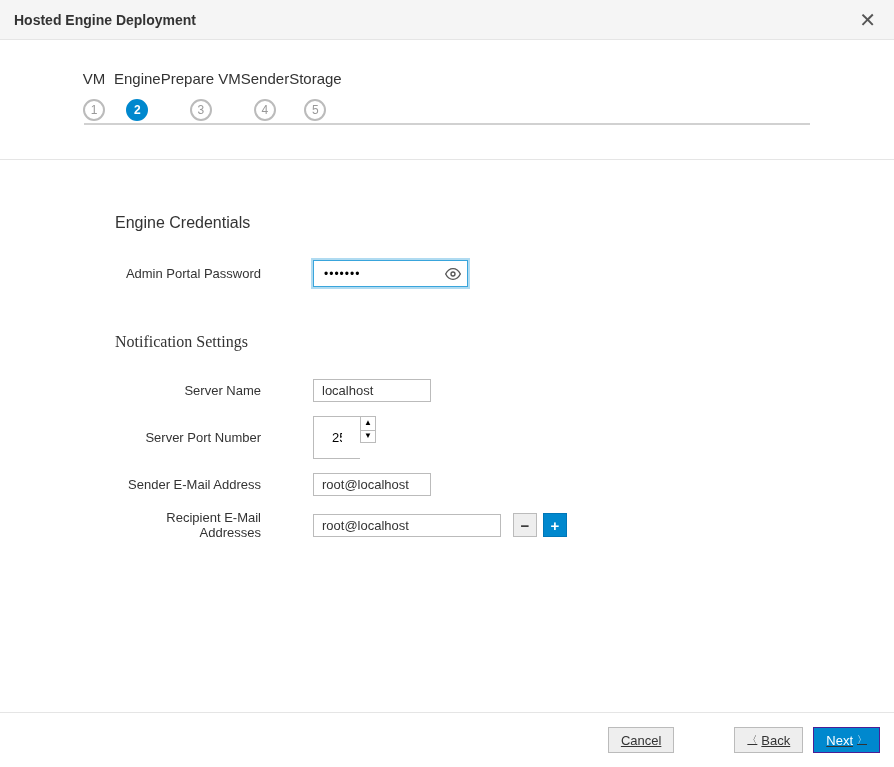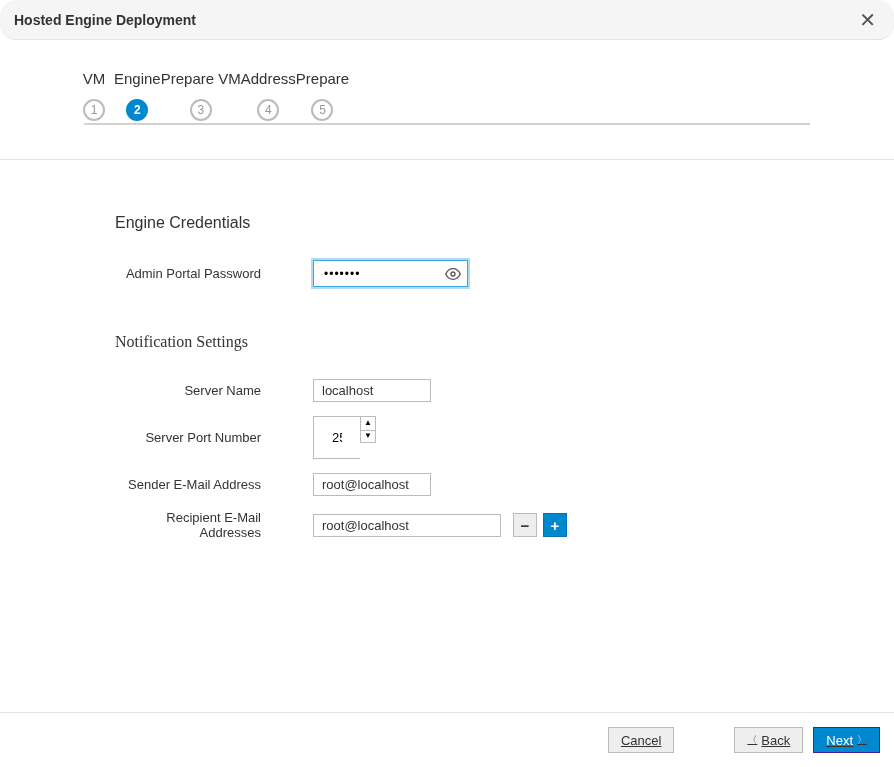--- a/index.html
+++ b/index.html
@@ -1,17 +1,17 @@
 <!DOCTYPE html>
 <html><head>
   <meta charset="utf-8">
   <style>
     * { box-sizing: border-box; margin: 0; padding: 0; }
     body { font-family: "Helvetica Neue", Helvetica, Arial, sans-serif; font-size: 13px; color: #333; background: #fff; width: 894px; height: 767px; position: relative; }
-    .modal-header { height: 40px; background: #f5f5f5; border-bottom: 1px solid #e5e5e5; display: flex; align-items: center; justify-content: space-between; padding: 0 14px; border-radius: 16px; }
+    .modal-header { height: 40px; background: #f5f5f5; border-bottom: 1px solid #e5e5e5; display: flex; align-items: center; justify-content: space-between; padding: 0 14px; }
     .modal-title { font-size: 14px; font-weight: 600; color: #333; }
     .close-btn { background: none; border: none; font-size: 20px; color: #555; cursor: pointer; line-height: 1; padding: 4px; }
     .wizard-steps { display: flex; align-items: flex-start; padding: 30px 74px 0 74px; position: relative; border-bottom: 1px solid #e5e5e5; height: 120px; }
     .wizard-rail { position: absolute; top: 83px; left: 84px; right: 84px; height: 2px; background: #d1d1d1; z-index: 0; }
     .step { display: flex; flex-direction: column; align-items: center; gap: 12px; position: relative; z-index: 1; min-width: 40px; }
     .step-label { font-size: 15px; color: #333; white-space: nowrap; }
     .step-circle { width: 22px; height: 22px; border-radius: 50%; display: flex; align-items: center; justify-content: center; font-size: 12px; border: 2px solid #bbb; background: #fff; color: #999; }
     .step.active .step-circle { background: #0088ce; border-color: #0088ce; color: #fff; font-weight: 600; }
     .content { padding: 54px 0 0 115px; }
     .section-heading { font-size: 16px; color: #333; margin-bottom: 28px; font-weight: 400; }
@@ -60,25 +60,25 @@
   </div>
   <div class="step active">
     <div class="step-label">Engine</div>
     <div class="step-circle">2</div>
   </div>
   <div class="step">
     <div class="step-label">Prepare VM</div>
     <div class="step-circle">3</div>
   </div>
   <div class="step">
-    <div class="step-label">Address</div>
+    <div class="step-label">Sender</div>
     <div class="step-circle">4</div>
   </div>
   <div class="step">
-    <div class="step-label">Prepare</div>
+    <div class="step-label">Storage</div>
     <div class="step-circle">5</div>
   </div>
 </div>
 
 <div class="content">
   <h2 class="section-heading">Engine Credentials</h2>
 
   <div class="form-group pwd">
     <label class="form-label">Admin Portal Password</label>
     <div style="width:40px"></div>

